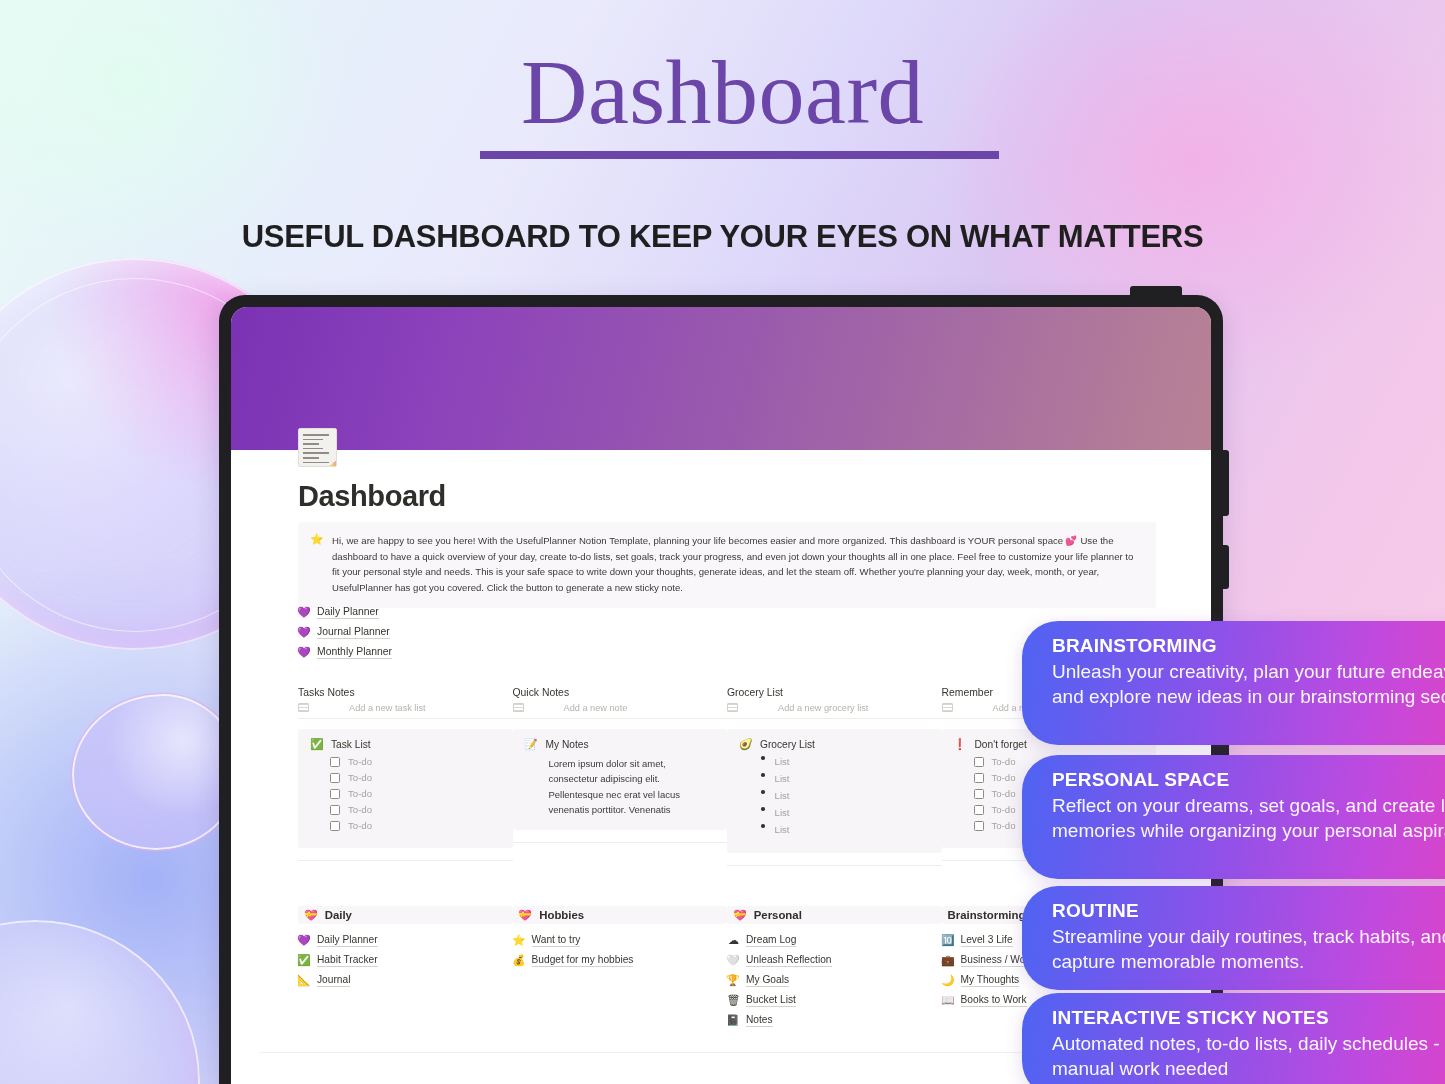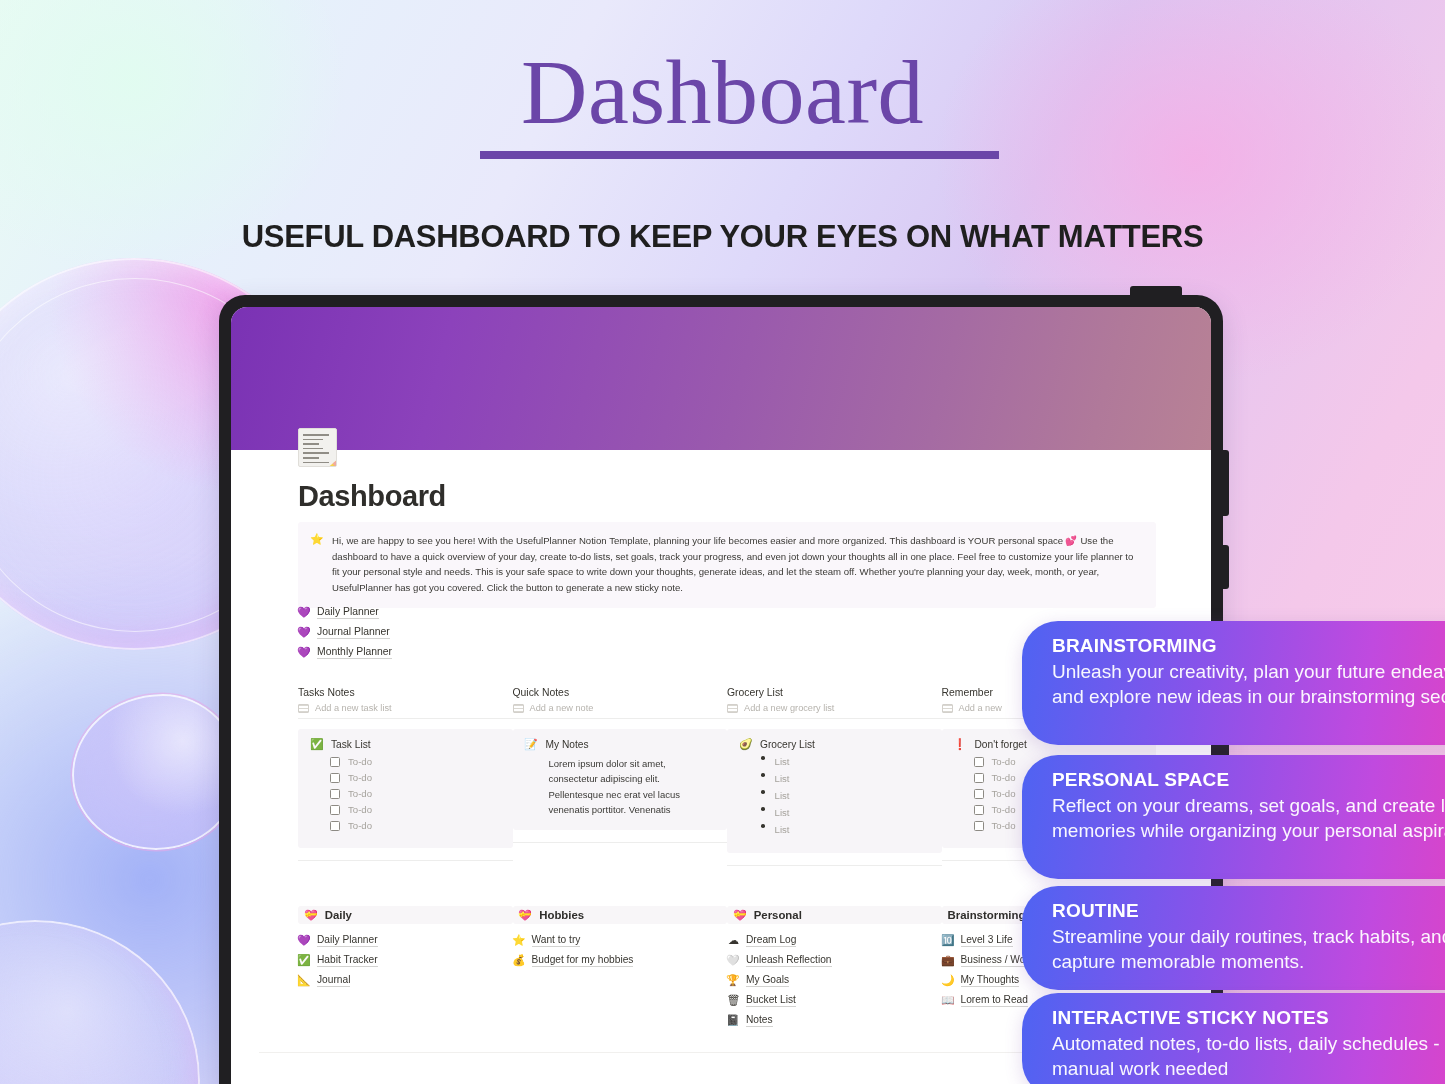--- a/index.html
+++ b/index.html
@@ -280,26 +280,27 @@
   }
   .col { width: 225px; margin-right: 0; }
   .col:nth-child(1) { width: 225px; }
   .col-head {
     font-size: 10.4px;
     font-weight: 400;
     color: #37352f;
     margin-bottom: 5px;
   }
   .col-add {
-    display: flex; align-items: flex-end;
+    display: flex; align-items: flex-start;
     font-size: 9.2px;
     color: #b6b3ad;
     border-bottom: 1px solid #ededec;
     padding-bottom: 5px;
     margin-bottom: 10px;
+    gap: 34px;
   }
   .add-ico {
     width: 11px; height: 9px; margin-right: 6px;
     border: 1px solid #cfccc6; border-radius: 1px;
     background: repeating-linear-gradient(#d7d4ce 0 1px, transparent 1px 3px);
     opacity: .9;
   }
   .card {
     background: #f7f5f8;
     border-radius: 3px;
@@ -681,21 +682,21 @@
             <div class="sec-row">
                 <span class="sr-ico">💼</span>
                 <span class="sr-txt">Business / Work</span>
               </div>
             <div class="sec-row">
                 <span class="sr-ico">🌙</span>
                 <span class="sr-txt">My Thoughts</span>
               </div>
             <div class="sec-row">
                 <span class="sr-ico">📖</span>
-                <span class="sr-txt">Lorem to Read</span>
+                <span class="sr-txt">Books to Work</span>
               </div>
           </div>
 
         </div>
 
         <div class="bottom-rule"></div>
       </div>
     </div>
   </div>
 

